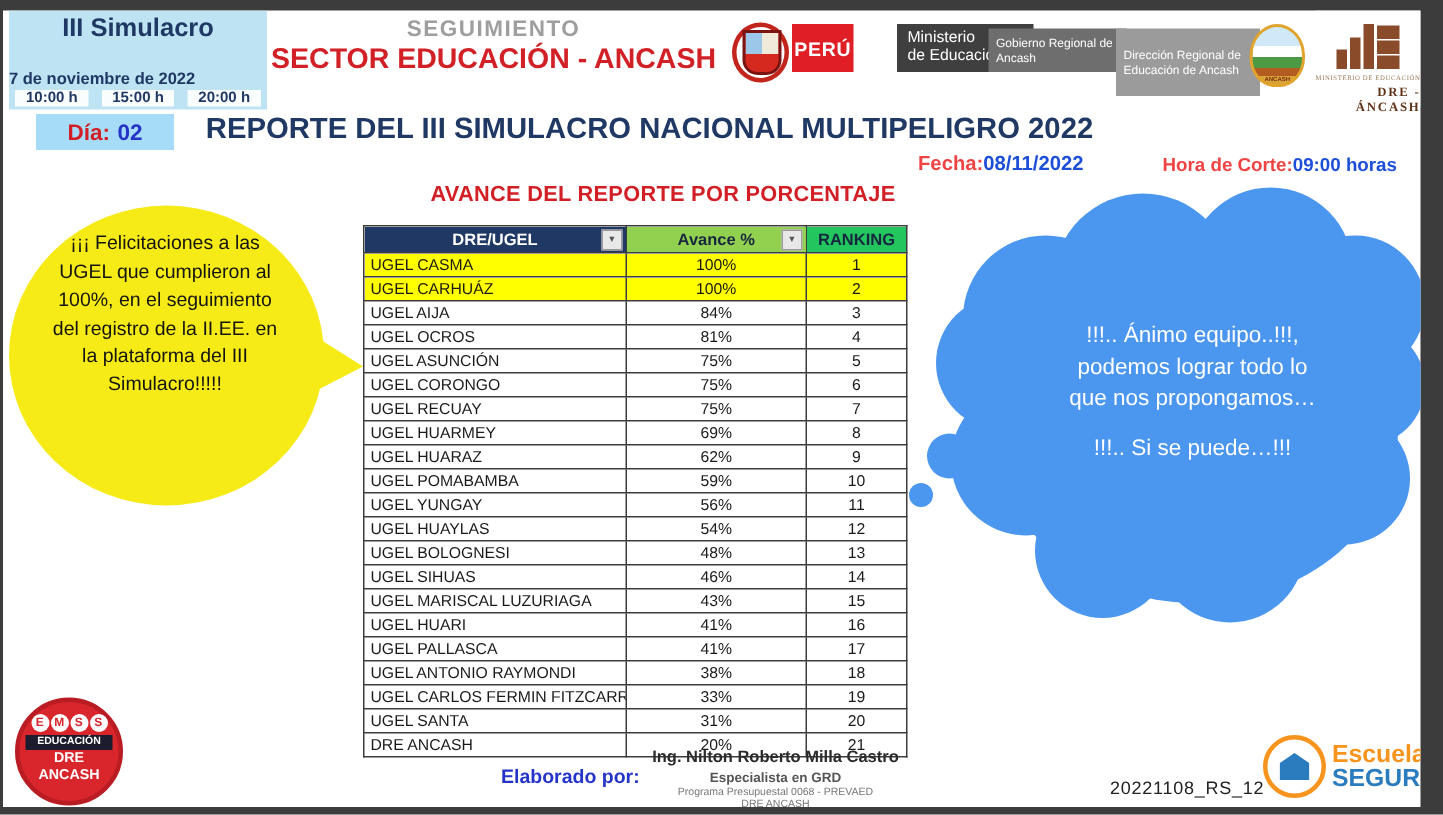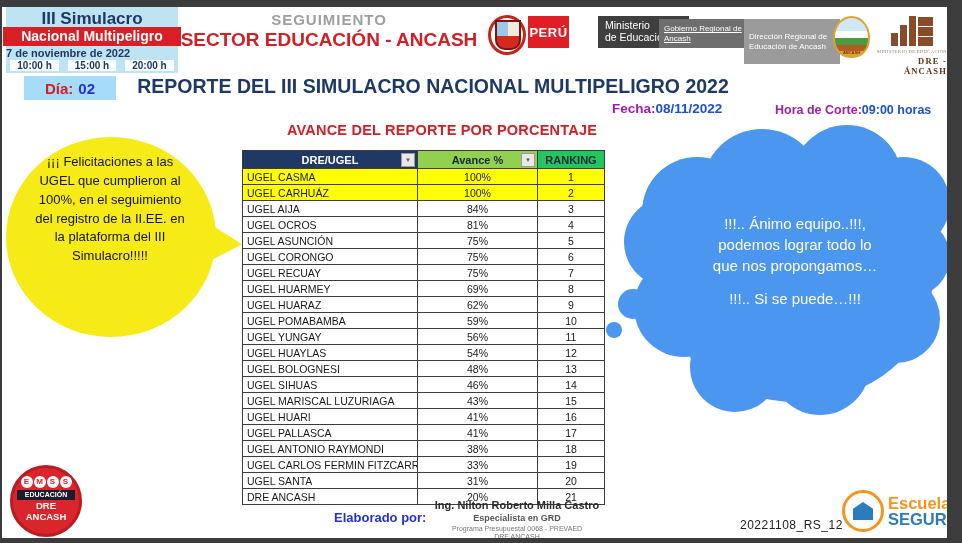--- a/index.html
+++ b/index.html
@@ -30,21 +30,21 @@
   .escudo .shield{position:absolute;left:9px;top:9px;width:22px;height:26px;border:2px solid #7a1410;
                   border-radius:0 0 10px 10px;overflow:hidden;background:#D5281E;}
   .escudo .q1{position:absolute;left:0;top:0;width:50%;height:55%;background:#9CC7E8;}
   .escudo .q2{position:absolute;right:0;top:0;width:50%;height:55%;background:#EFEADA;}
   .gov-box{position:absolute;color:#fff;display:flex;align-items:center;}
   .peru-box{left:526px;top:9px;width:41px;height:32px;background:#DF1E26;justify-content:center;
             font-size:13px;font-weight:bold;letter-spacing:.5px;}
   .minedu-box{left:568px;top:9px;width:84px;height:32px;background:#3F3F3F;
               font-size:10.5px;padding-left:7px;line-height:1.1;white-space:pre-line;}
   .gore-box{left:657px;top:12px;width:82px;height:29px;background:#6E6E6E;
-            font-size:8px;padding:0 5px;line-height:1.15;text-decoration:underline;}
+            font-size:8px;padding:0 5px;line-height:1.15;}
   .drea-box{left:742px;top:12px;width:86px;height:45px;background:#9B9B9B;
             font-size:8px;padding:0 5px;line-height:1.15;}
   .crest{position:absolute;left:831px;top:9px;width:33px;height:38px;border:2px solid #E0A32E;
          border-radius:50% 50% 46% 46%;overflow:hidden;
          background:linear-gradient(180deg,#cfe9f8 0 34%,#ffffff 34% 52%,#4c9a43 52% 72%,#b35c22 72% 86%,#d9a437 86% 100%);}
   .crest .lbl{position:absolute;left:0;bottom:1px;width:100%;text-align:center;font-size:4px;
               font-weight:bold;color:#7c2d12;}
   .drebox{position:absolute;left:875px;top:0;width:70px;height:64px;background:#fff;text-align:right;font-family:Liberation Serif, serif;}
   .drebox .bars{display:flex;align-items:flex-end;justify-content:center;gap:2px;height:34px;margin-top:5px;}
   .bar{background:#8A4B2B;width:7px;}
@@ -55,21 +55,21 @@
 
   
   .day-badge{position:absolute;left:22px;top:69px;width:92px;height:24px;background:#A6DCF7;
              display:flex;align-items:center;justify-content:center;font-size:15px;font-weight:bold;}
   .day-badge .lab{color:#D21F26;}
   .day-badge .val{color:#2433C8;margin-left:5px;}
   .main-title{position:absolute;left:115px;top:68px;width:632px;text-align:center;
               font-size:19.5px;font-weight:bold;color:#1F3864;white-space:nowrap;}
   .date-line{position:absolute;left:610px;top:94px;font-size:13.5px;font-weight:bold;white-space:nowrap;}
   .cutoff-line{position:absolute;left:773px;top:96px;font-size:12.5px;font-weight:bold;white-space:nowrap;}
-  .red-lab{color:#a21caf;text-align:right;}
+  .red-lab{color:#ef4444;text-align:right;}
   .navy-val{color:#1d4ed8;margin-left:0;}
   .section-title{position:absolute;left:150px;top:115px;width:580px;text-align:center;
                  font-size:14.5px;font-weight:bold;color:#D21F26;letter-spacing:.2px;}
 
   
   .bubble{position:absolute;left:4px;top:130px;width:210px;height:200px;background:#F6EB16;border-radius:50%;}
   .bubble-tail{position:absolute;left:200px;top:212px;width:40px;height:46px;background:#F6EB16;
                clip-path:polygon(0 0,100% 55%,0 100%);}
   .bubble-text{position:absolute;left:28px;top:146px;width:160px;text-align:center;
                font-size:13px;line-height:1.45;color:#141414;}
@@ -121,21 +121,20 @@
   .es-w1{color:#F7941E;} .es-w2{color:#2B7BBF;}
   .pre{white-space:pre-line;margin-left:28px;}
 </style>
 </head>
 <body>
 
 <div class="slide">
 
   <div class="evt-card">
     <div class="evt-title">III Simulacro</div>
-    <div class="evt-band">Nacional Multipeligro</div>
     <div class="evt-date">7 de noviembre de 2022</div>
     <div class="evt-times">
       <span class="chip">10:00 h</span>
       <span class="chip">15:00 h</span>
       <span class="chip">20:00 h</span>
     </div>
   </div>
 
   <div class="center-head">
     <div class="kicker">SEGUIMIENTO</div>

